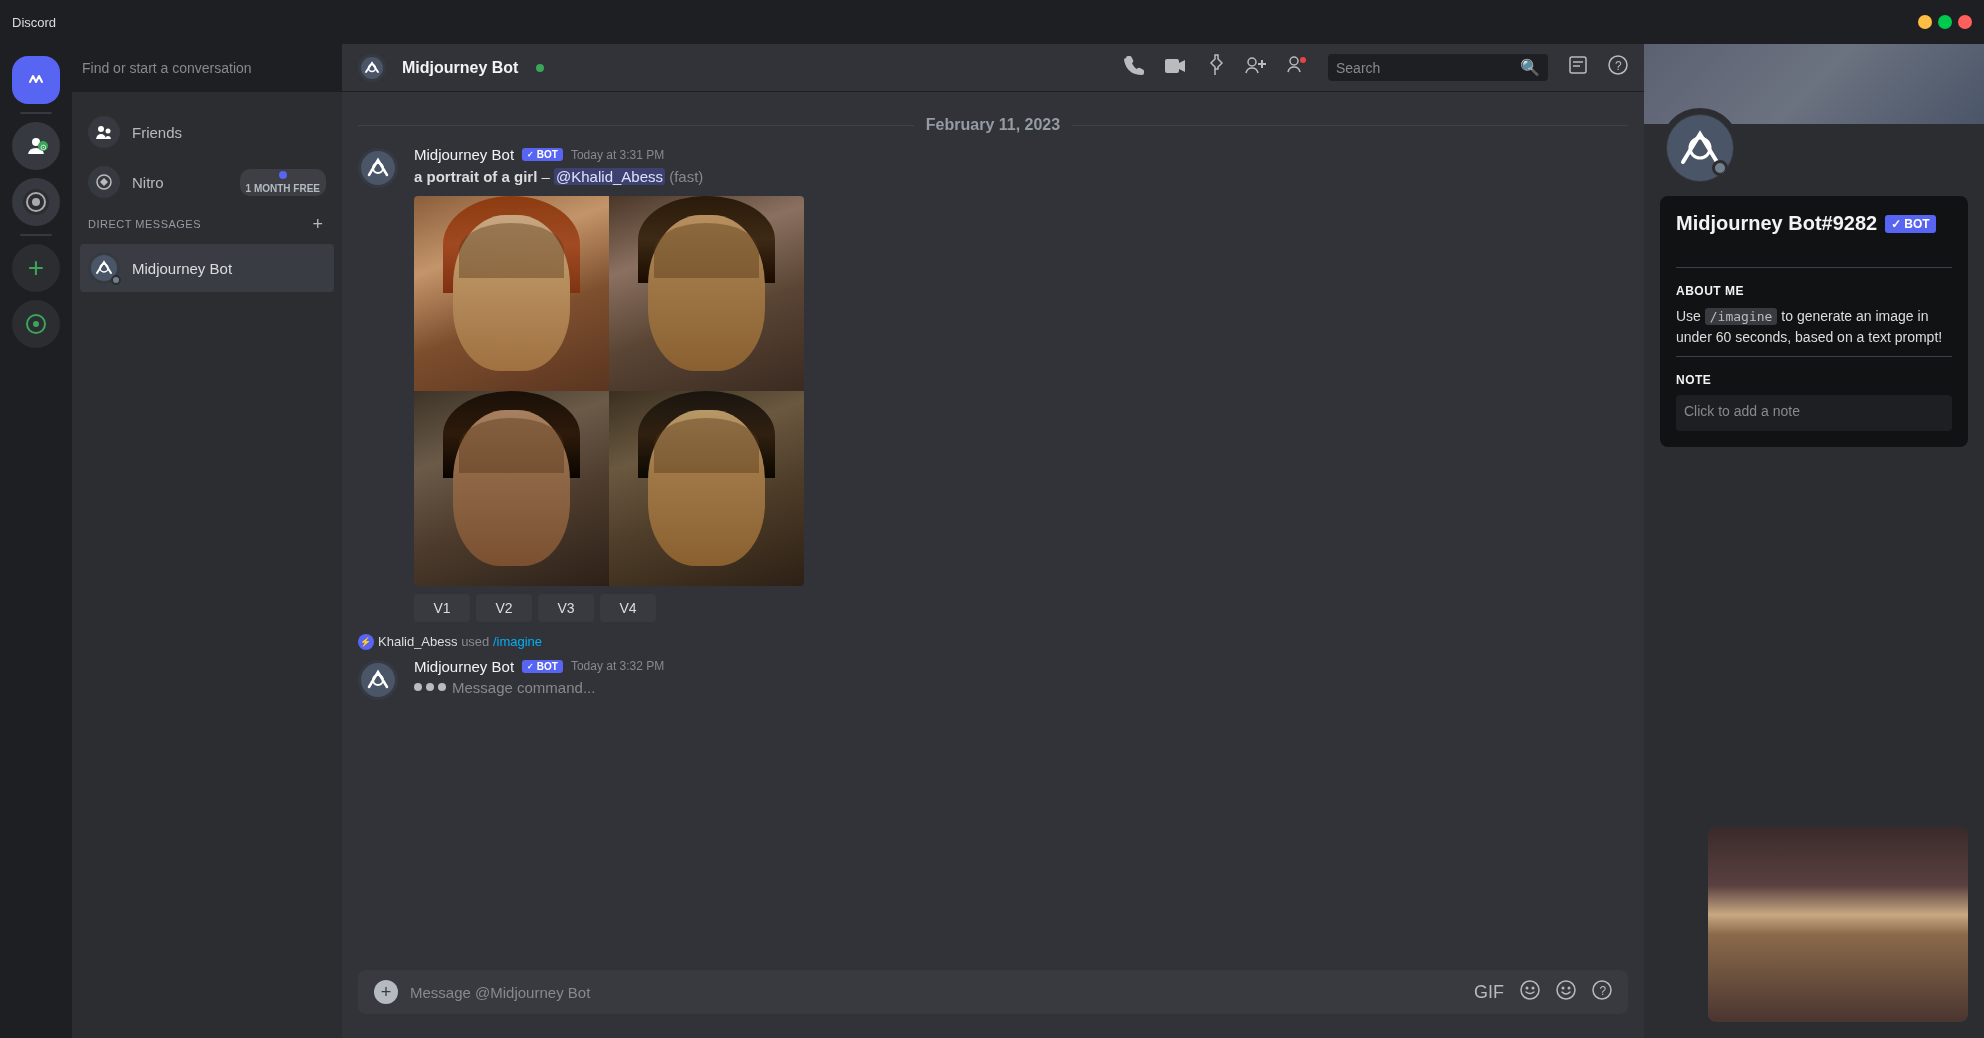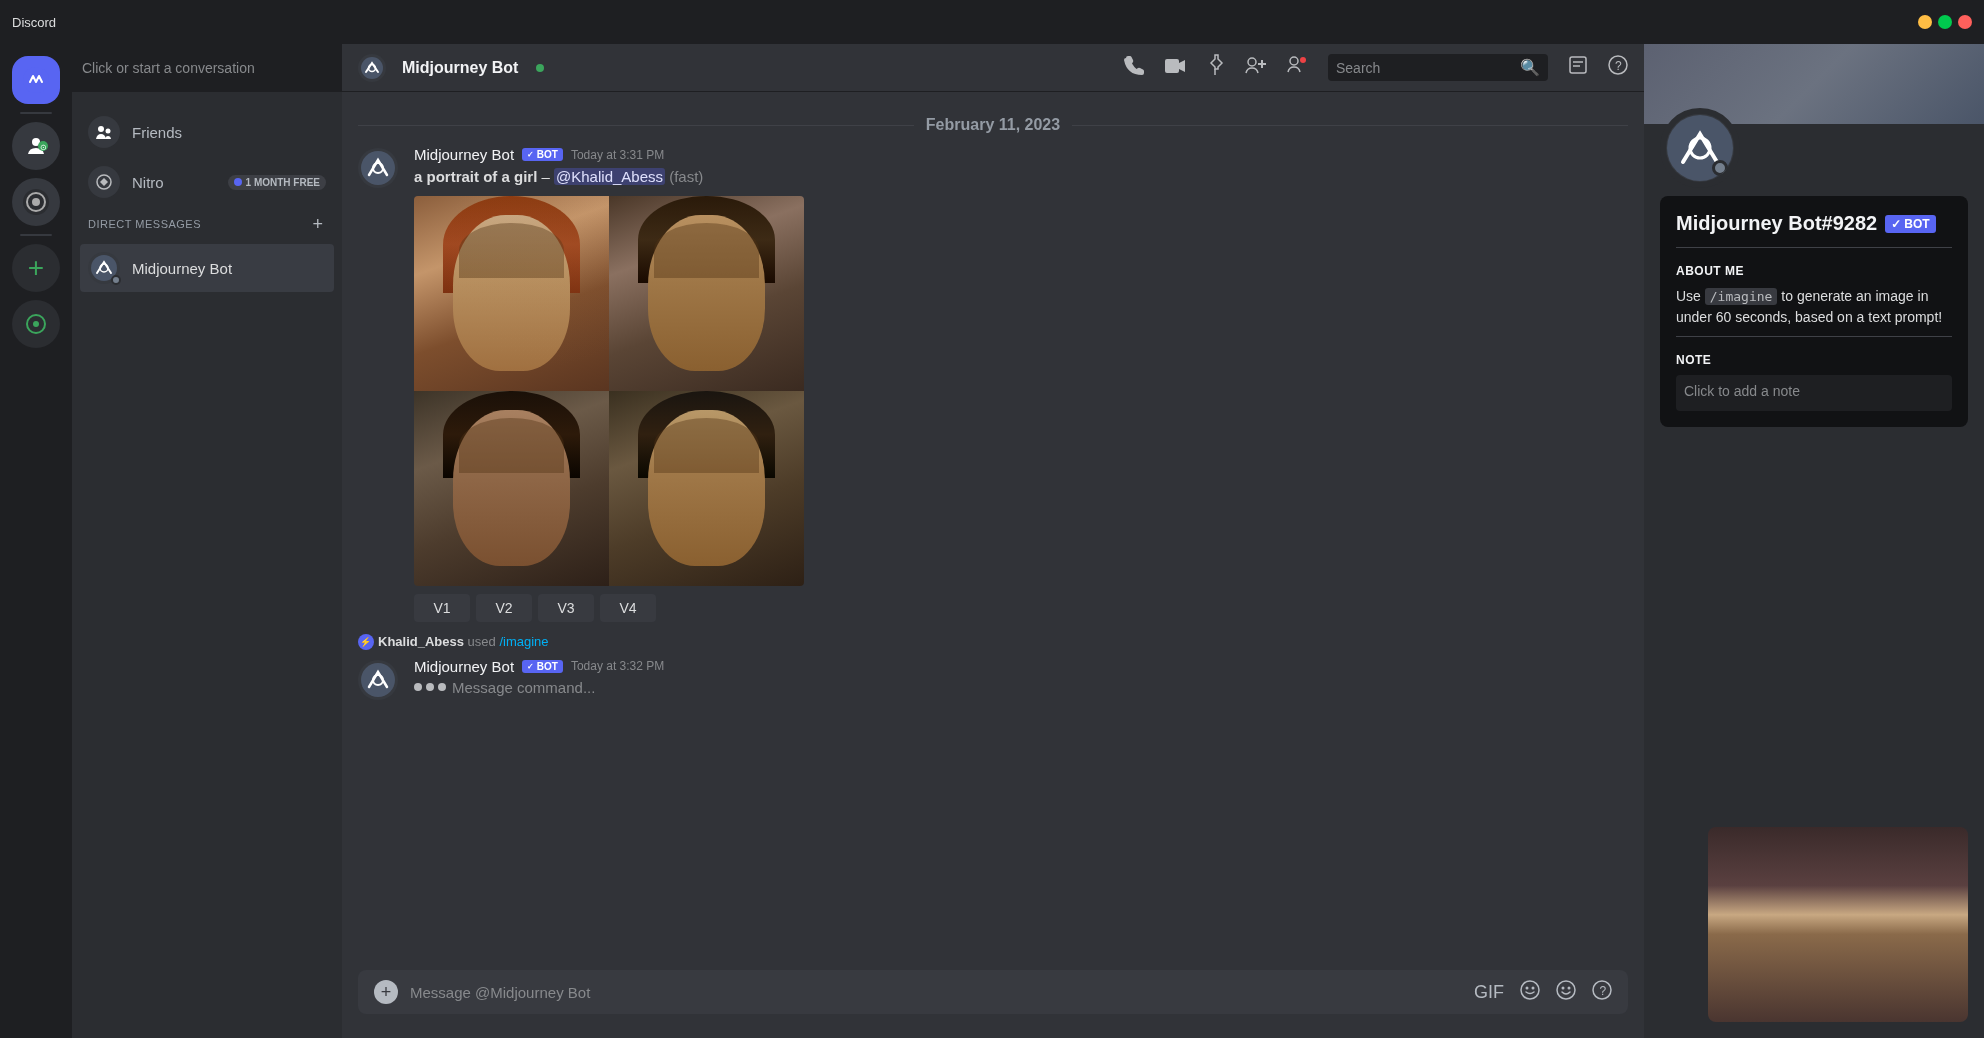--- a/index.html
+++ b/index.html
@@ -182,20 +182,21 @@
       margin-left: auto;
       background: #3d3f45;
       color: #b5bac1;
       font-size: 10px;
       font-weight: 700;
       padding: 2px 6px;
       border-radius: 10px;
       display: flex;
       align-items: center;
       gap: 4px;
+      flex-direction: column;
     }
     .nitro-badge-dot {
       width: 8px;
       height: 8px;
       border-radius: 50%;
       background: #5865f2;
     }
     .dm-list {
       padding: 8px 8px;
     }
@@ -635,21 +636,21 @@
       background: #747f8d;
       border: 3px solid #2b2d31;
     }
     .right-panel-body {
       padding: 72px 16px 16px;
     }
     .rp-name-row {
       display: flex;
       align-items: center;
       gap: 8px;
-      margin-bottom: 12px;
+      margin-bottom: 32px;
     }
     .rp-name {
       color: #f2f3f5;
       font-size: 20px;
       font-weight: 700;
     }
     .rp-section {
       border-top: 1px solid #3f4147;
       padding-top: 16px;
       margin-top: 8px;
@@ -748,21 +749,21 @@
       <svg width="22" height="22" viewBox="0 0 22 22" fill="none">
         <circle cx="11" cy="11" r="9" stroke="#3ba55c" stroke-width="2" fill="none"></circle>
         <circle cx="11" cy="11" r="3" fill="#3ba55c"></circle>
       </svg>
     </div>
   </div>
 
   <div class="dm-sidebar">
 
     <div class="dm-search-bar">
-      <span class="dm-search-placeholder">Click or start a conversation</span>
+      <span class="dm-search-placeholder">Find or start a conversation</span>
     </div>
 
     <div class="dm-section">
       <div class="dm-friends-item">
         <div class="dm-friends-icon">
           <svg width="18" height="18" viewBox="0 0 18 18" fill="white">
             <circle cx="6" cy="6" r="3" fill="white"></circle>
             <path d="M1 16 Q2 11 6 11 Q10 11 11 16" fill="white"></path>
             <circle cx="13" cy="8" r="2.5" fill="white"></circle>
             <path d="M10 16 Q10.5 13 13 13 Q15.5 13 16 16" fill="white"></path>
@@ -941,21 +942,21 @@
             <button class="action-btn">V2</button>
             <button class="action-btn">V3</button>
             <button class="action-btn">V4</button>
           </div>
         </div>
       </div>
 
       <div class="command-used">
         <div class="command-icon">⚡</div>
         <span>
-          <span style="color:#dcddde; font-weight:700;">Khalid_Abess</span>
+          <span style="color:#dcddde; font-weight:400;">Khalid_Abess</span>
           <span> used </span>
           <span class="command-link">/imagine</span>
         </span>
       </div>
 
       <div class="message-group sending-message">
         <div class="message-avatar">
           <svg width="36" height="36" viewBox="0 0 36 36" fill="none">
             <circle cx="18" cy="18" r="17" fill="#4a5568"></circle>
             <path d="M9 25 L18 10 L27 25" stroke="white" stroke-width="2.5" fill="none" stroke-linecap="round"></path>

